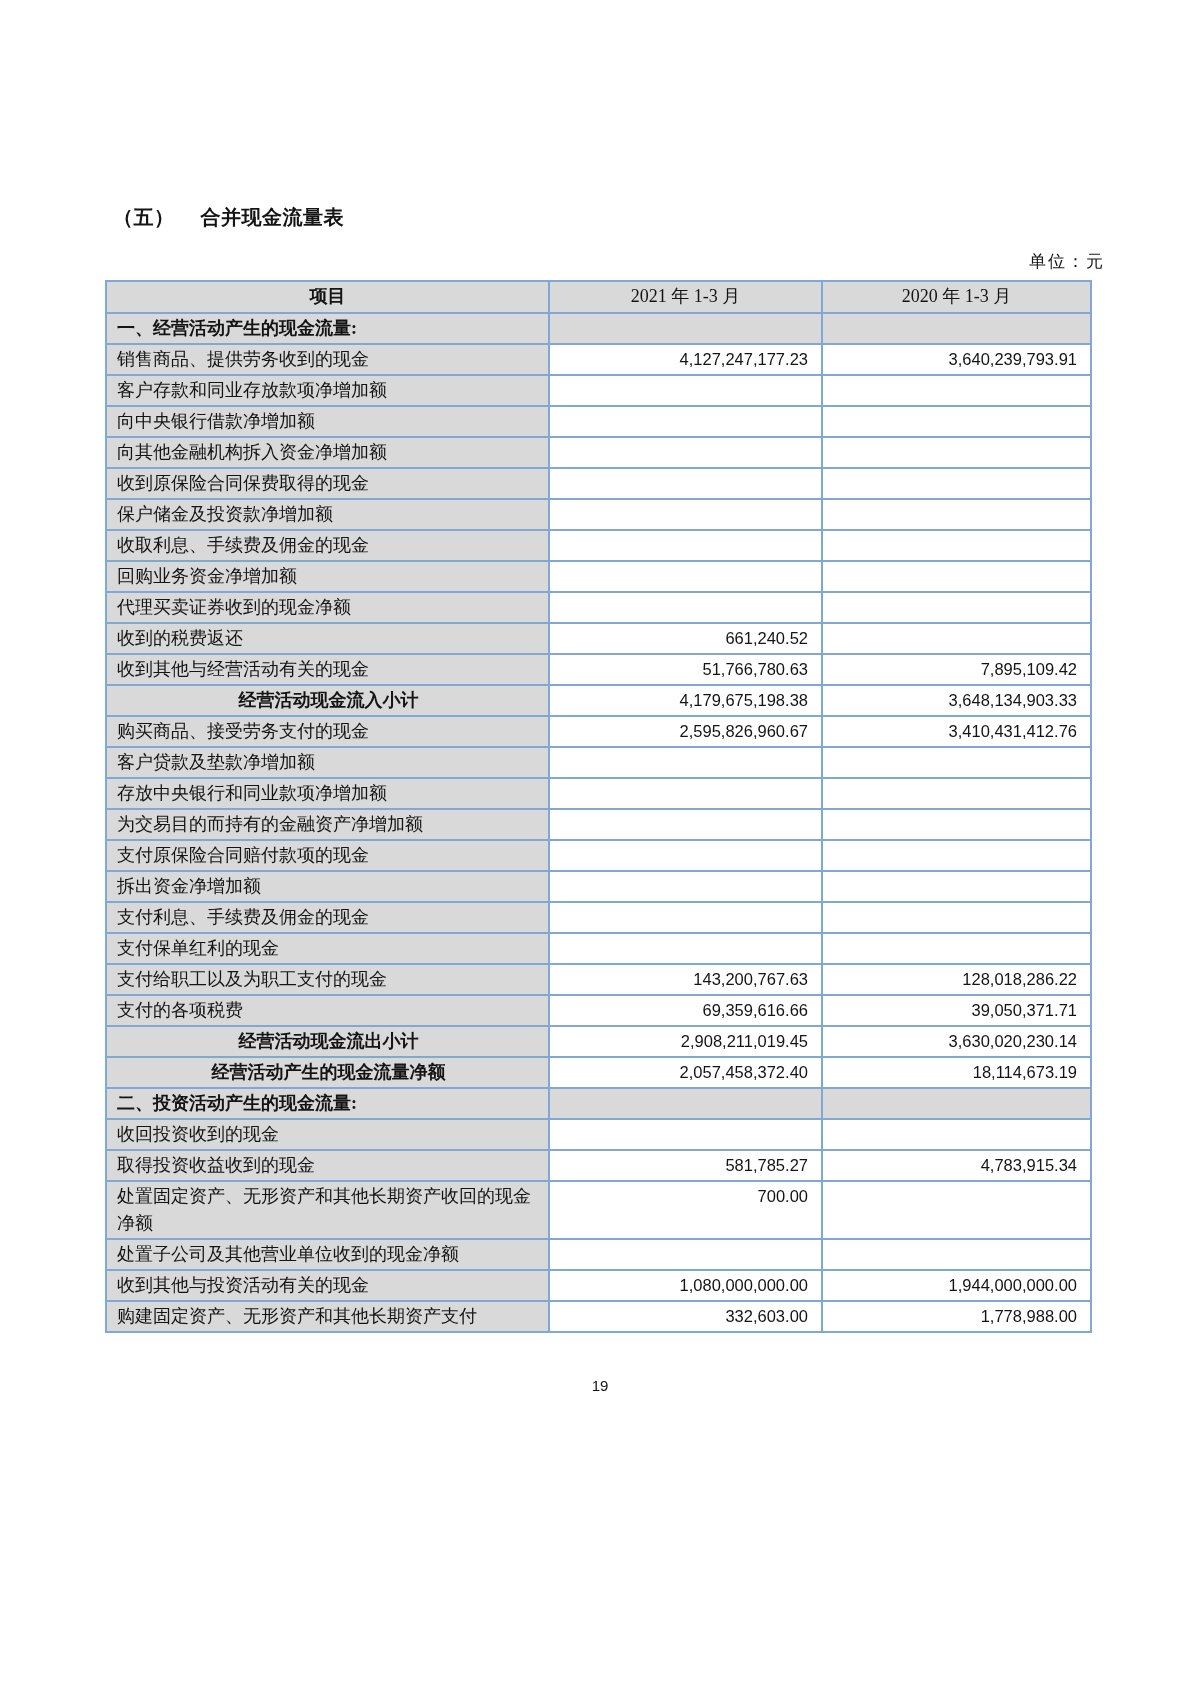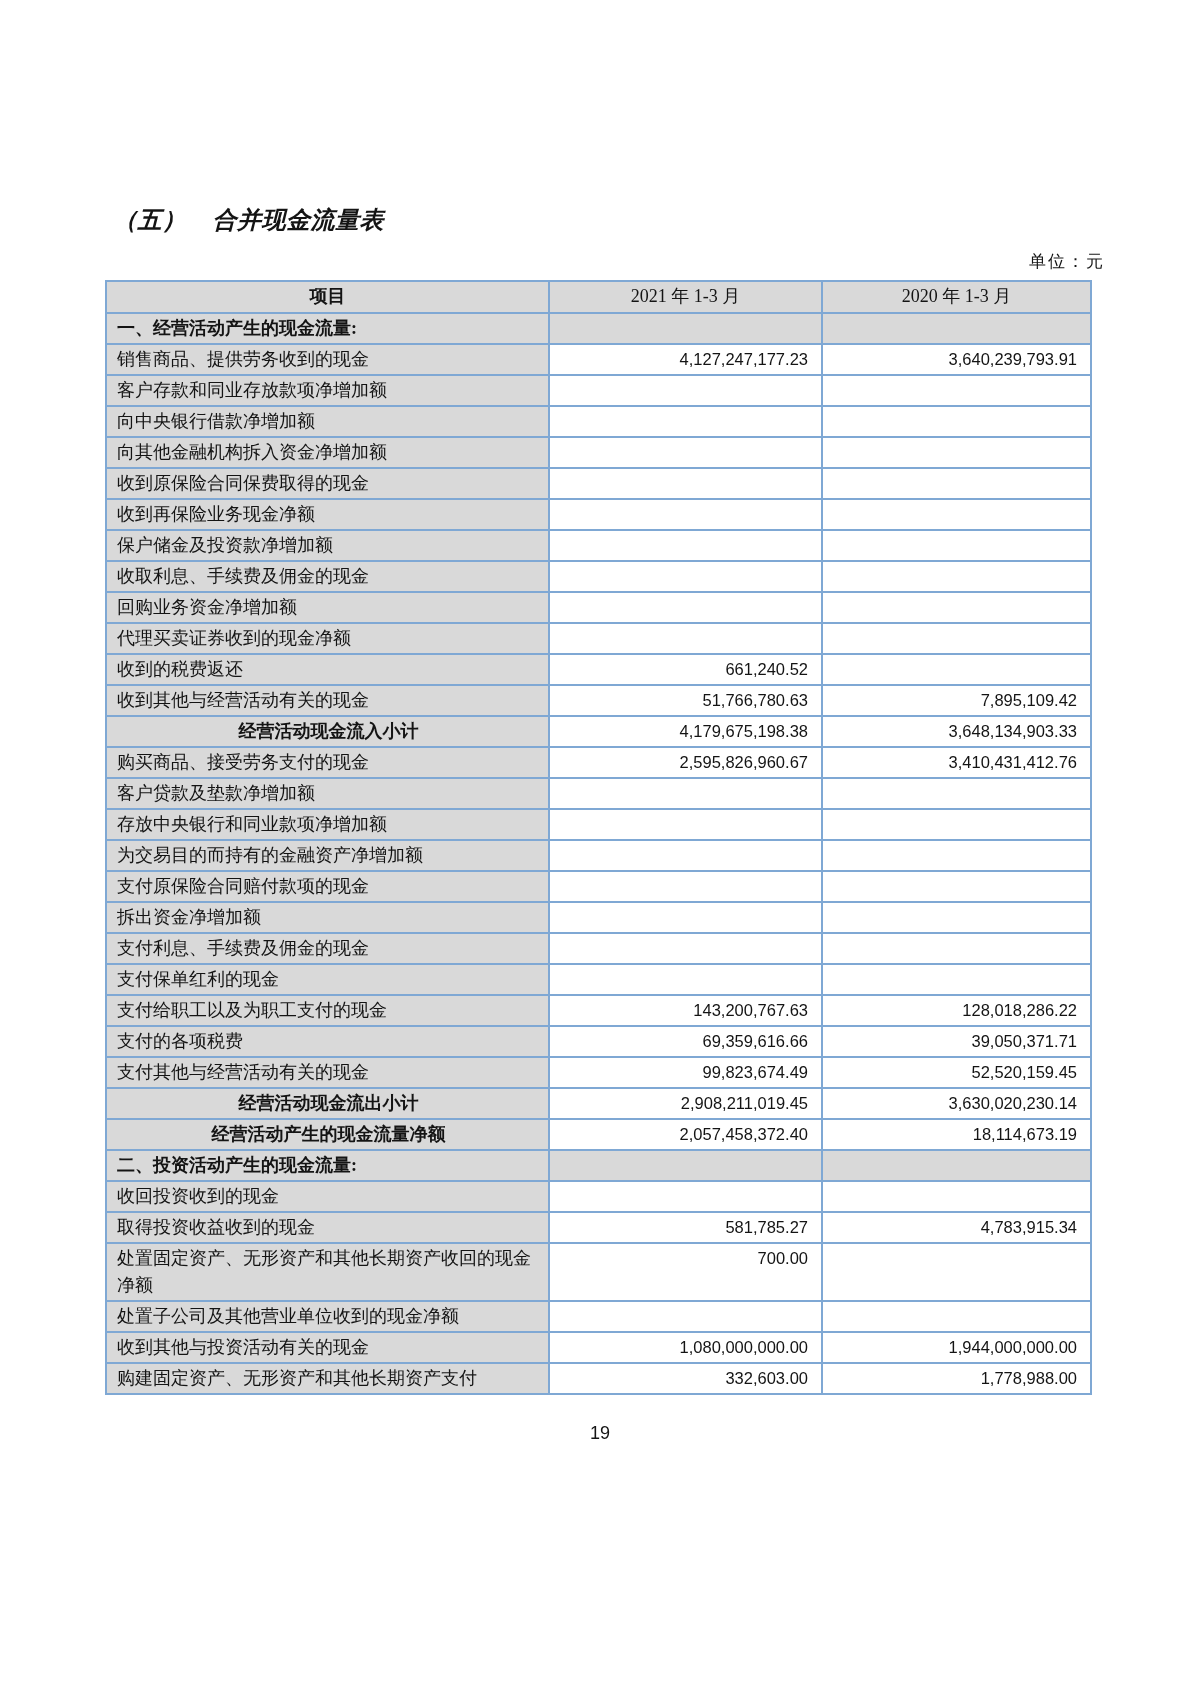--- a/index.html
+++ b/index.html
@@ -6,24 +6,23 @@
   html, body { background: #ffffff; }
   body {
     width: 1200px; height: 1697px;
     position: relative;
     font-family: "Liberation Serif", serif;
     color: #141414;
   }
   .doc-title {
     position: absolute;
     left: 113px; top: 204px;
-    font-size: 24px;
+    font-size: 20px;
     font-weight: bold;
     letter-spacing: 0.5px;
-    font-style: italic;
   }
   .doc-title .gap { display: inline-block; width: 26px; }
   .unit-label {
     position: absolute;
     right: 95px; top: 250px;
     font-size: 17px;
     letter-spacing: 2px;
   }
   table.cashflow {
     position: absolute;
@@ -58,25 +57,25 @@
     font-size: 16.5px;
     padding: 1px 13px 1px 6px;
     text-align: right;
     background: #ffffff;
   }
   tr.row-section td { background: #d9d9d9; }
   tr.row-section td.label { font-weight: bold; }
   tr.row-subtotal td.label { font-weight: bold; text-align: center; }
   .page-number {
     position: absolute;
-    left: 0; top: 1423px;
+    left: 0; top: 1377px;
     width: 1200px;
     text-align: center;
     font-family: "Liberation Sans", sans-serif;
-    font-size: 18px;
+    font-size: 15px;
   }
 </style>
 </head>
 <body>
 
 <div class="doc-title">
   <span>（五）</span><span class="gap"></span><span>合并现金流量表</span>
 </div>
 
 <div class="unit-label">单位：元</div>
@@ -119,25 +118,20 @@
         <td class="label">向其他金融机构拆入资金净增加额</td>
         <td class="val"></td>
         <td class="val"></td>
       </tr>
       <tr class="row-item">
         <td class="label">收到原保险合同保费取得的现金</td>
         <td class="val"></td>
         <td class="val"></td>
       </tr>
       <tr class="row-item">
-        <td class="label">收到再保险业务现金净额</td>
-        <td class="val"></td>
-        <td class="val"></td>
-      </tr>
-      <tr class="row-item">
         <td class="label">保户储金及投资款净增加额</td>
         <td class="val"></td>
         <td class="val"></td>
       </tr>
       <tr class="row-item">
         <td class="label">收取利息、手续费及佣金的现金</td>
         <td class="val"></td>
         <td class="val"></td>
       </tr>
       <tr class="row-item">
@@ -208,25 +202,20 @@
       <tr class="row-item">
         <td class="label">支付给职工以及为职工支付的现金</td>
         <td class="val">143,200,767.63</td>
         <td class="val">128,018,286.22</td>
       </tr>
       <tr class="row-item">
         <td class="label">支付的各项税费</td>
         <td class="val">69,359,616.66</td>
         <td class="val">39,050,371.71</td>
       </tr>
-      <tr class="row-item">
-        <td class="label">支付其他与经营活动有关的现金</td>
-        <td class="val">99,823,674.49</td>
-        <td class="val">52,520,159.45</td>
-      </tr>
       <tr class="row-subtotal">
         <td class="label">经营活动现金流出小计</td>
         <td class="val">2,908,211,019.45</td>
         <td class="val">3,630,020,230.14</td>
       </tr>
       <tr class="row-subtotal">
         <td class="label">经营活动产生的现金流量净额</td>
         <td class="val">2,057,458,372.40</td>
         <td class="val">18,114,673.19</td>
       </tr>

